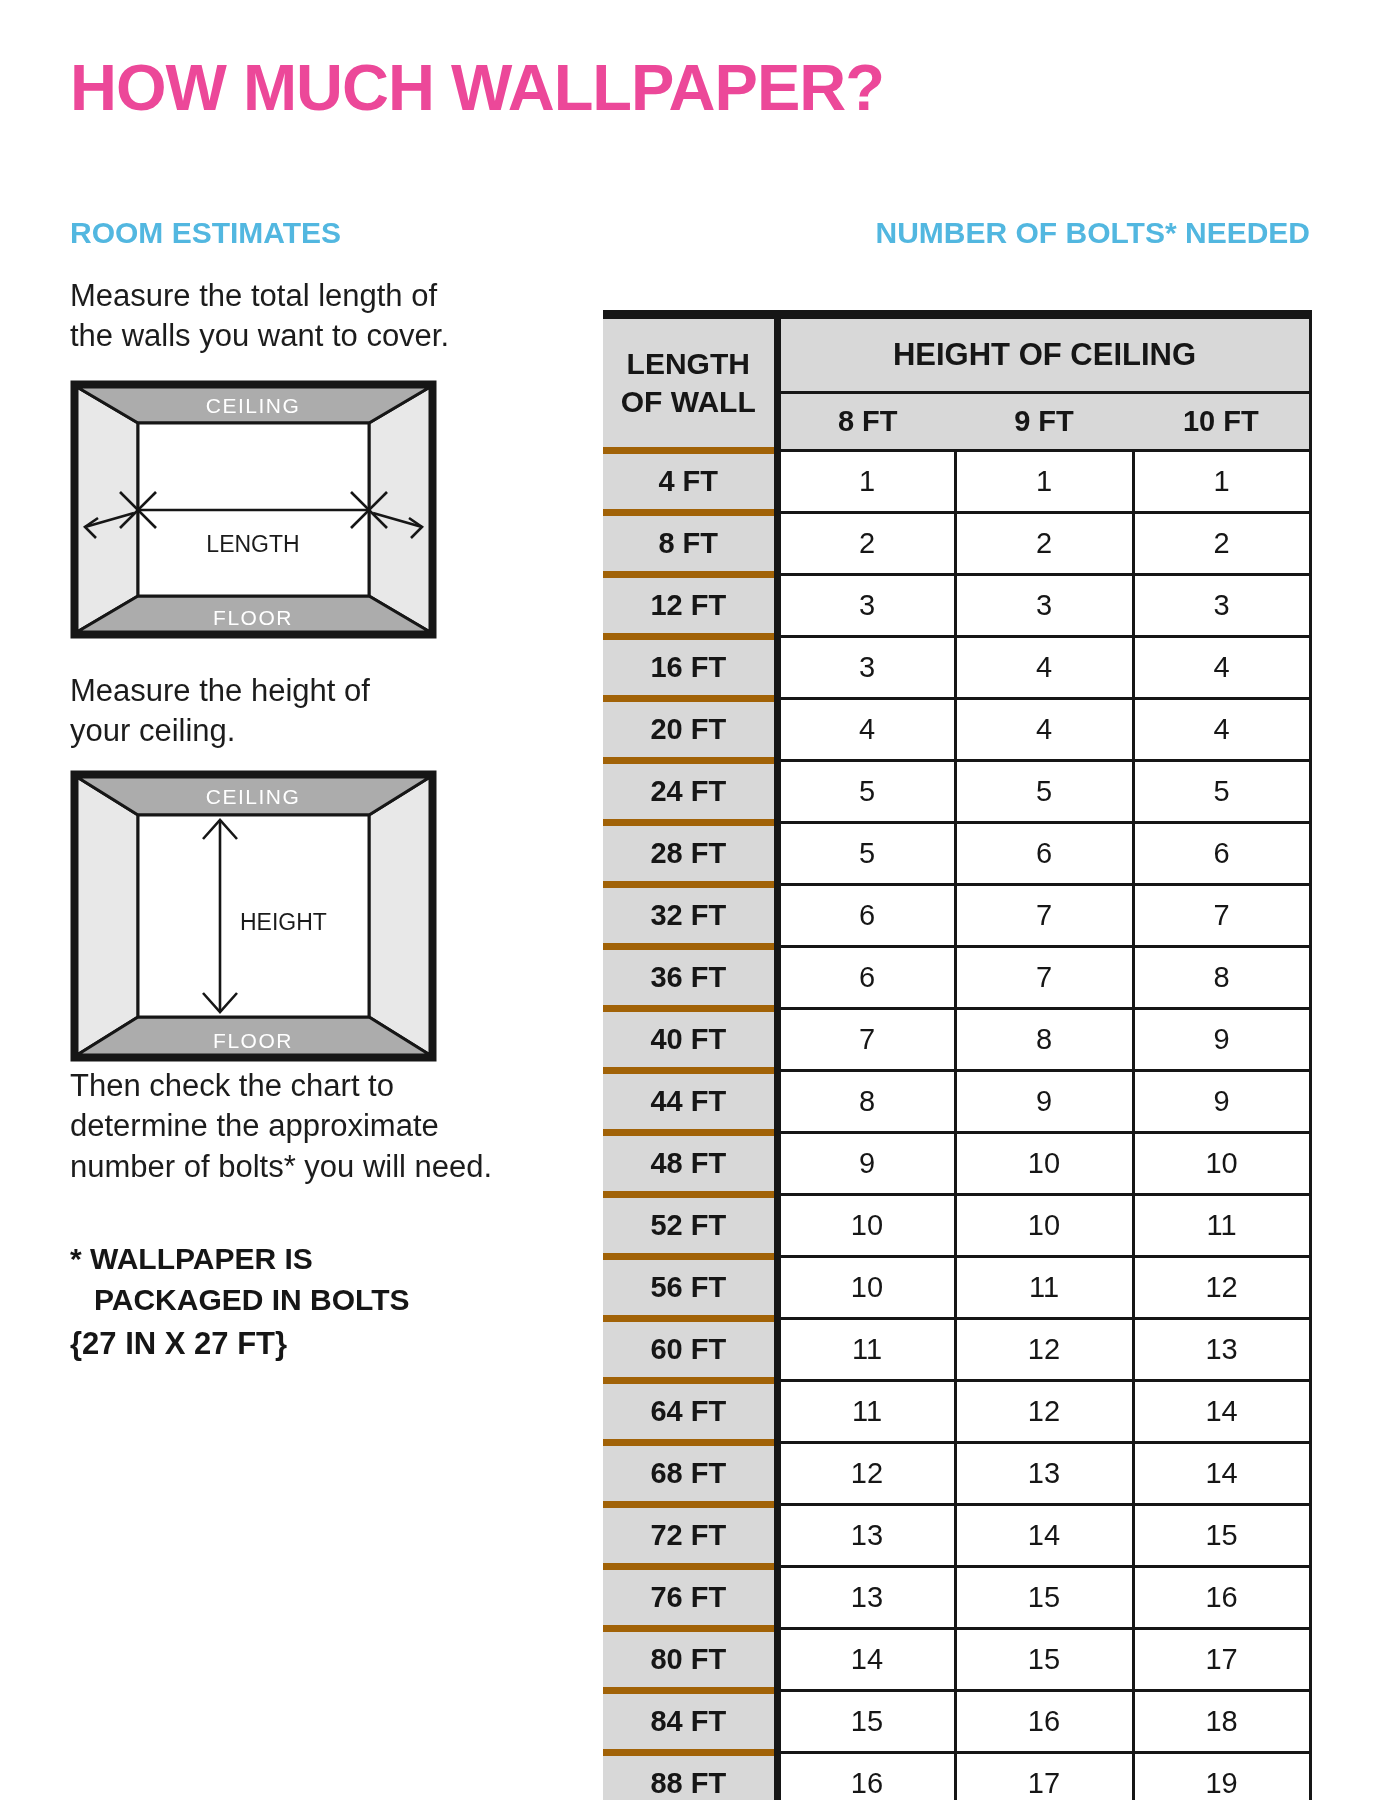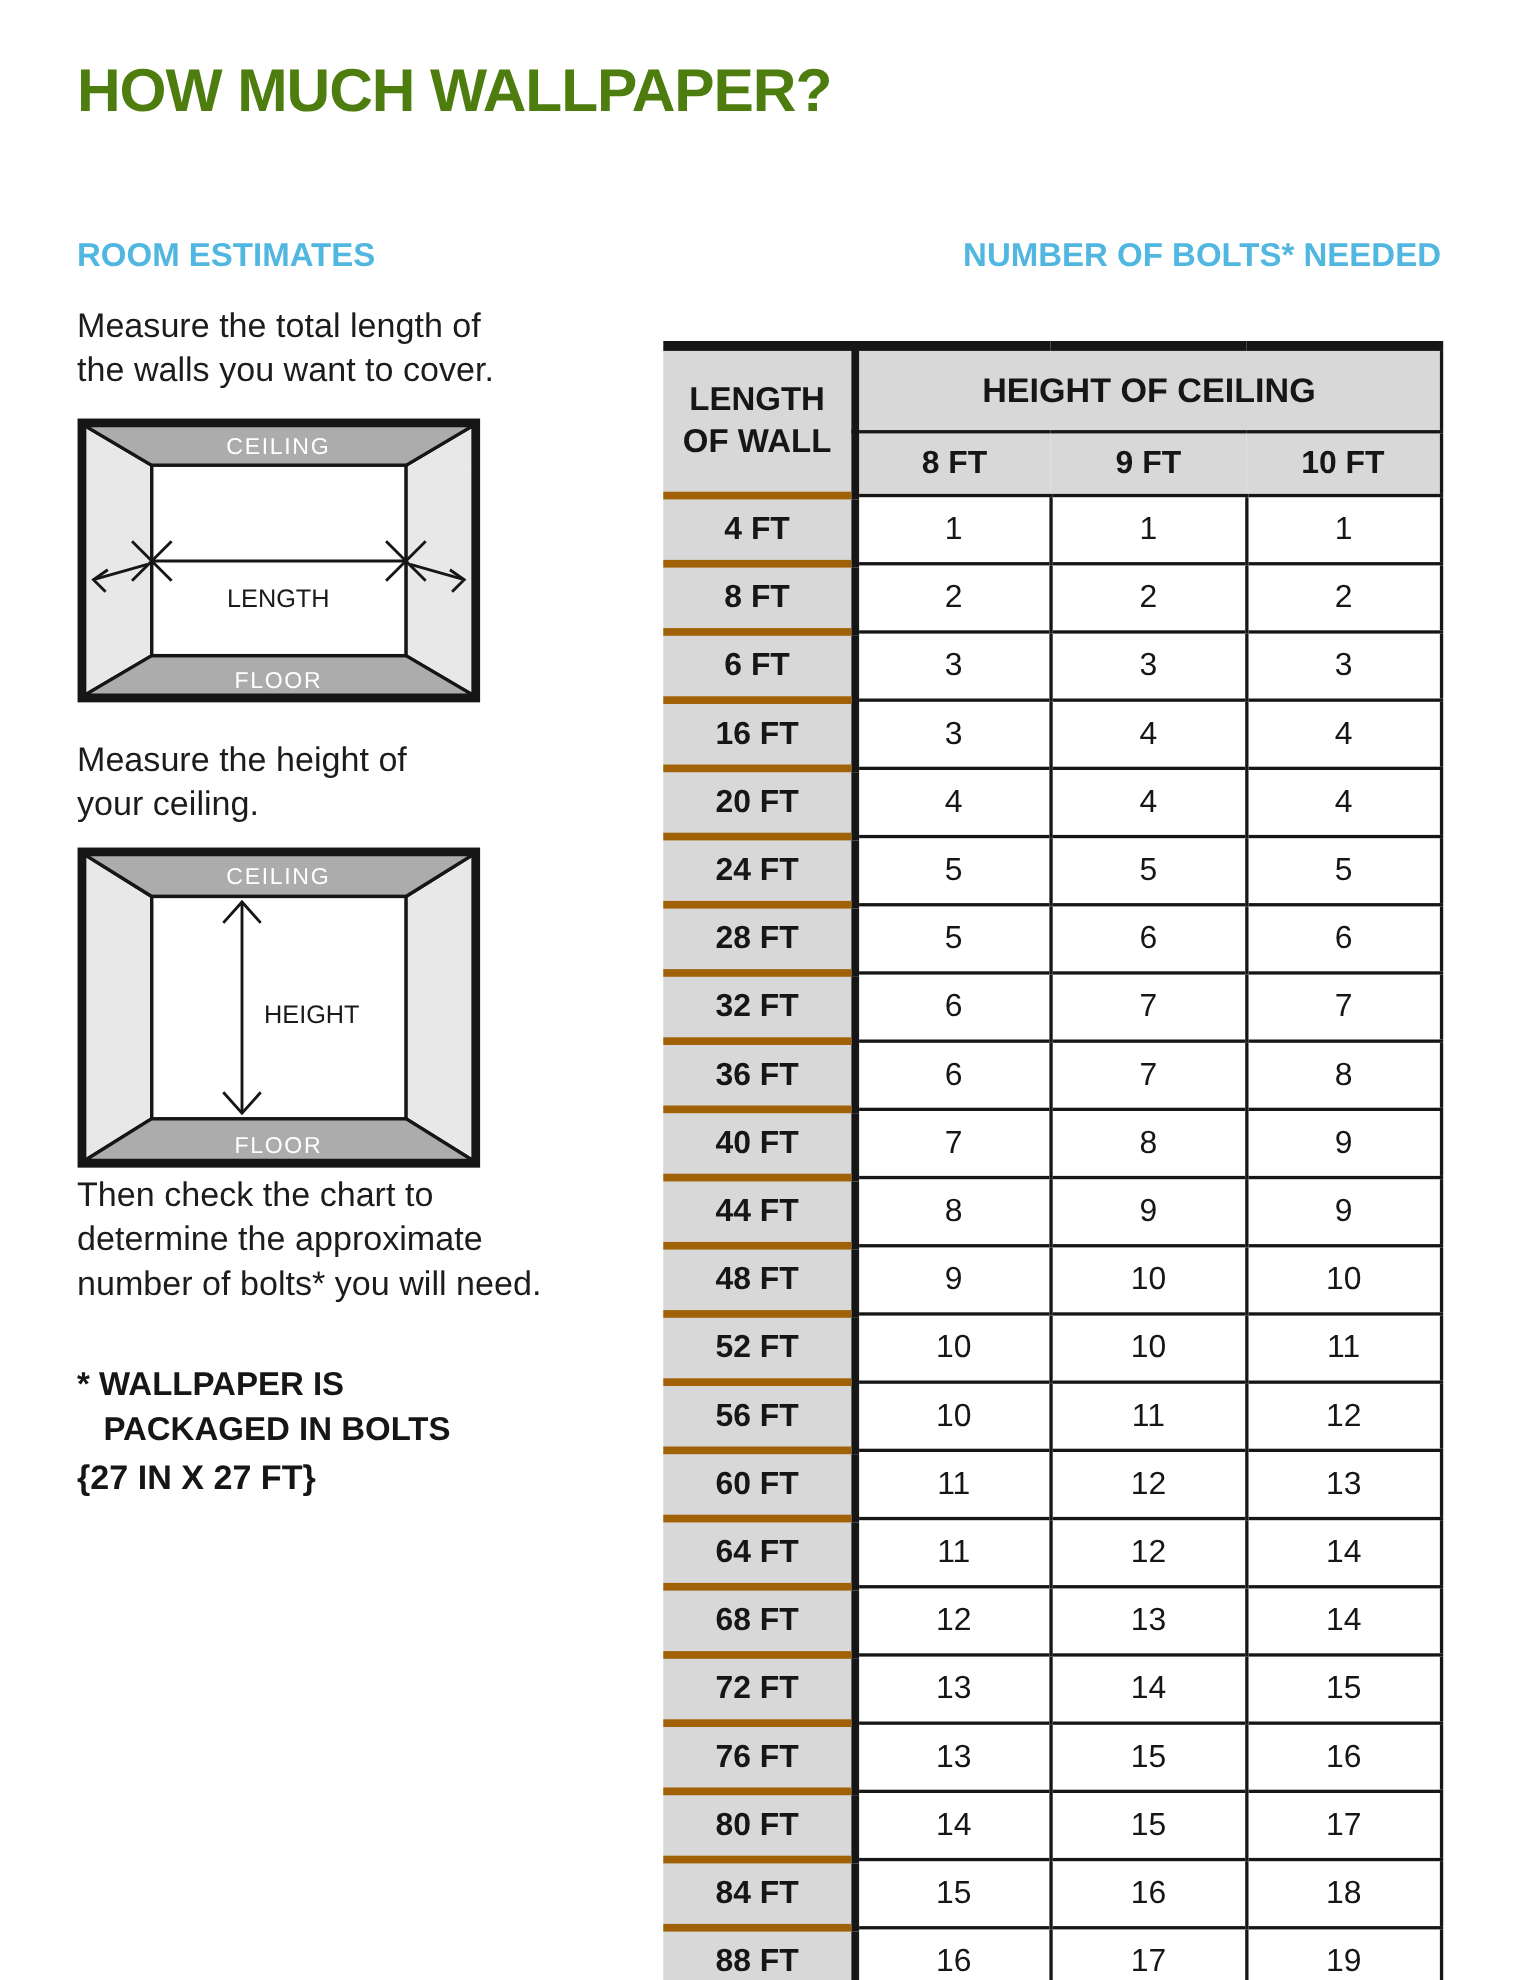--- a/index.html
+++ b/index.html
@@ -2,21 +2,21 @@
 <html><head>
 <meta charset="utf-8">
 <style>
   html,body{margin:0;padding:0;background:#ffffff;}
   #page{
     position:relative;width:1391px;height:1800px;background:#ffffff;
     font-family:"Liberation Sans",sans-serif;color:#1b1b1b;overflow:hidden;
   }
   .abs{position:absolute;}
   .page-title{
-    left:70px;top:50px;font-size:55px;font-weight:bold;color:#4d7c0f;letter-spacing:-1px;
+    left:70px;top:50px;font-size:65px;font-weight:bold;color:#ec4899;letter-spacing:-1px;
   }
   .section-heading{
     font-size:30px;font-weight:bold;color:#52b7e0;letter-spacing:0;
   }
   .h-left{left:70px;top:216px;}
   .h-right{left:603px;top:216px;width:707px;text-align:right;}
   .para{
     font-size:31px;line-height:1.3;color:#1c1c1c;white-space:pre-line;
   }
   .p1{left:70px;top:276px;}
@@ -155,21 +155,21 @@
             <td class="val-cell">1</td>
             <td class="val-cell">1</td>
           </tr>
           <tr>
             <th class="len-cell">8 FT</th>
             <td class="val-cell">2</td>
             <td class="val-cell">2</td>
             <td class="val-cell">2</td>
           </tr>
           <tr>
-            <th class="len-cell">6 FT</th>
+            <th class="len-cell">12 FT</th>
             <td class="val-cell">3</td>
             <td class="val-cell">3</td>
             <td class="val-cell">3</td>
           </tr>
           <tr>
             <th class="len-cell">16 FT</th>
             <td class="val-cell">3</td>
             <td class="val-cell">4</td>
             <td class="val-cell">4</td>
           </tr>

